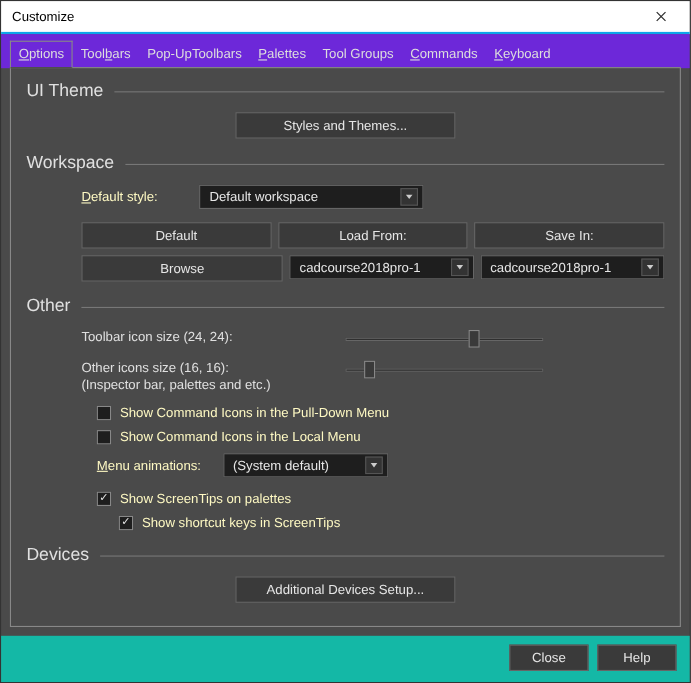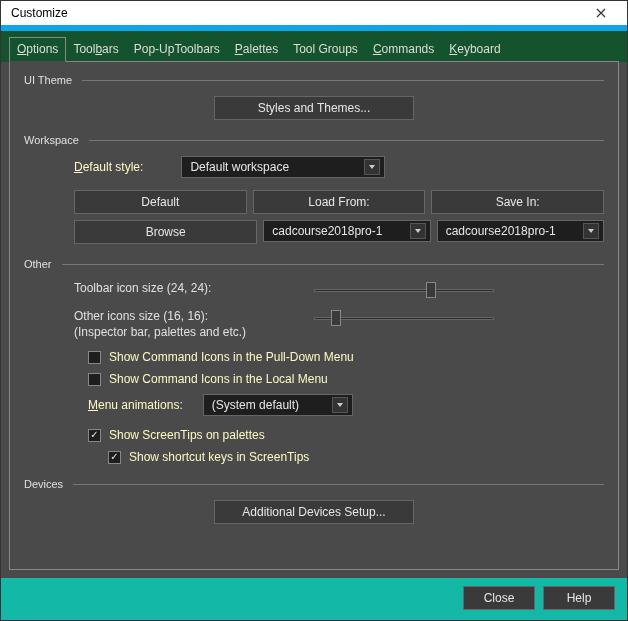--- a/index.html
+++ b/index.html
@@ -16,41 +16,41 @@
     width: 628px;
     height: 621px;
     background: #4a4a4a;
     border: 1px solid #333;
     display: flex;
     flex-direction: column;
   }
   .titlebar {
     height: 30px;
     background: #fff;
-    border-bottom: 6px solid #0ea5e9;
+    border-bottom: 2px solid #0ea5e9;
     display: flex;
     align-items: center;
     justify-content: space-between;
     padding: 0 6px 0 10px;
     color: #000;
   }
   .titlebar .title { font-size: 12px; }
   .titlebar .close-btn {
     width: 40px;
     height: 28px;
     display: flex;
     align-items: center;
     justify-content: center;
     color: #000;
     font-size: 13px;
   }
   .tabbar {
     display: flex;
     padding: 6px 8px 0 8px;
-    background: #14532d;
+    background: #6d28d9;
   }
   .tab {
     padding: 4px 7px 5px 7px;
     color: #ddd;
     font-size: 12px;
     border: 1px solid transparent;
     border-bottom: none;
     cursor: default;
     margin-right: -1px;
   }
@@ -73,21 +73,21 @@
   }
   .section {
     margin-bottom: 14px;
   }
   .section-header {
     display: flex;
     align-items: center;
     gap: 10px;
     margin-bottom: 10px;
     color: #e0e0e0;
-    font-size: 11px;
+    font-size: 16px;
   }
   .section-header .line {
     flex: 1;
     height: 1px;
     background: #777;
   }
   .center-row {
     display: flex;
     justify-content: center;
     margin-bottom: 6px;

